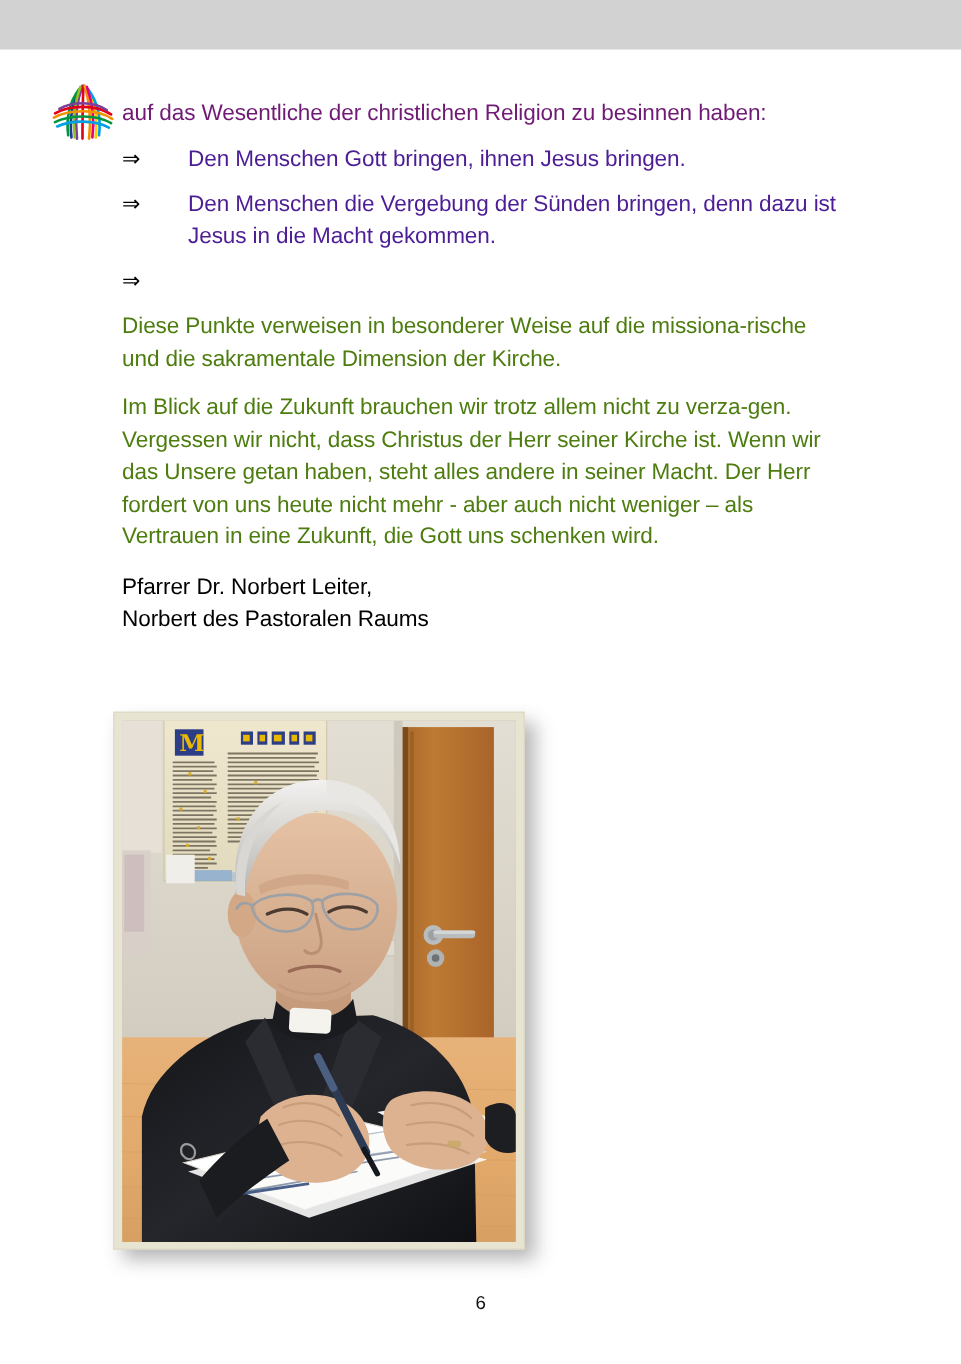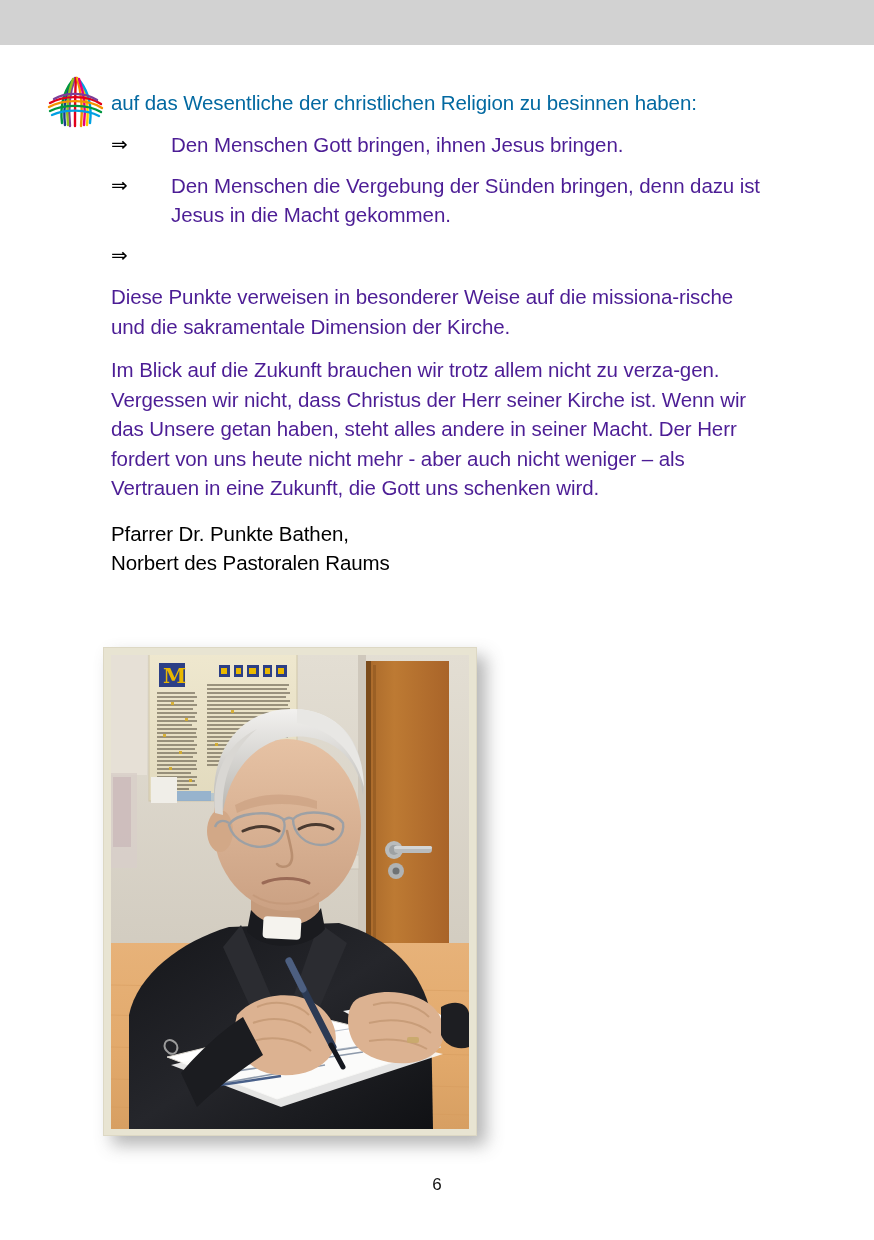--- a/index.html
+++ b/index.html
@@ -45,21 +45,21 @@
   
   .text-col {
     position: absolute;
     left: 111px;
     top: 45px;
     width: 655px;
   }
 
   .lede {
     font-size: 20.5px;
-    color: #0369a1;
+    color: #701a75;
     line-height: 26px;
     letter-spacing: -0.1px;
     margin: 0 0 14px 0;
     white-space: nowrap;
   }
 
   .bullet-list {
     margin: 0 0 10px 0;
     padding: 0;
     list-style: none;
@@ -80,21 +80,21 @@
   .bullet-text {
     font-size: 20.5px;
     line-height: 29px;
     color: #4c1d95;
     letter-spacing: -0.1px;
     max-width: 590px;
   }
 
   .para {
     font-size: 20.5px;
-    color: #4c1d95;
+    color: #4d7c0f;
     line-height: 29.5px;
     letter-spacing: -0.1px;
     margin: 0 0 14px 0;
   }
 
   .signature {
     font-size: 20.5px;
     color: #000000;
     line-height: 29.5px;
     letter-spacing: -0.1px;
@@ -190,21 +190,21 @@
       <li class="bullet-row">
         <span class="bullet-glyph">⇒</span>
       </li>
     </ul>
 
     <p class="para">Diese Punkte verweisen in besonderer Weise auf die missiona-rische und die sakramentale Dimension der Kirche.</p>
 
     <p class="para">Im Blick auf die Zukunft brauchen wir trotz allem nicht zu verza-gen. Vergessen wir nicht, dass Christus der Herr seiner Kirche ist. Wenn wir das Unsere getan haben, steht alles andere in seiner Macht. Der Herr fordert von uns heute nicht mehr -  aber auch nicht weniger – als Vertrauen in eine Zukunft, die Gott uns schenken wird.</p>
 
     <div class="signature">
-      <div>Pfarrer Dr. Punkte Bathen,</div>
+      <div>Pfarrer Dr. Norbert Leiter,</div>
       <div>Norbert des Pastoralen Raums</div>
     </div>
   </div>
 
   <div class="photo-shadow-wrap">
     <div class="photo-frame">
       <div class="photo">
         <svg width="358" height="474" viewBox="0 0 358 474" xmlns="http://www.w3.org/2000/svg">
           <defs>
             <linearGradient id="wallG" x1="0" y1="0" x2="0" y2="1">

